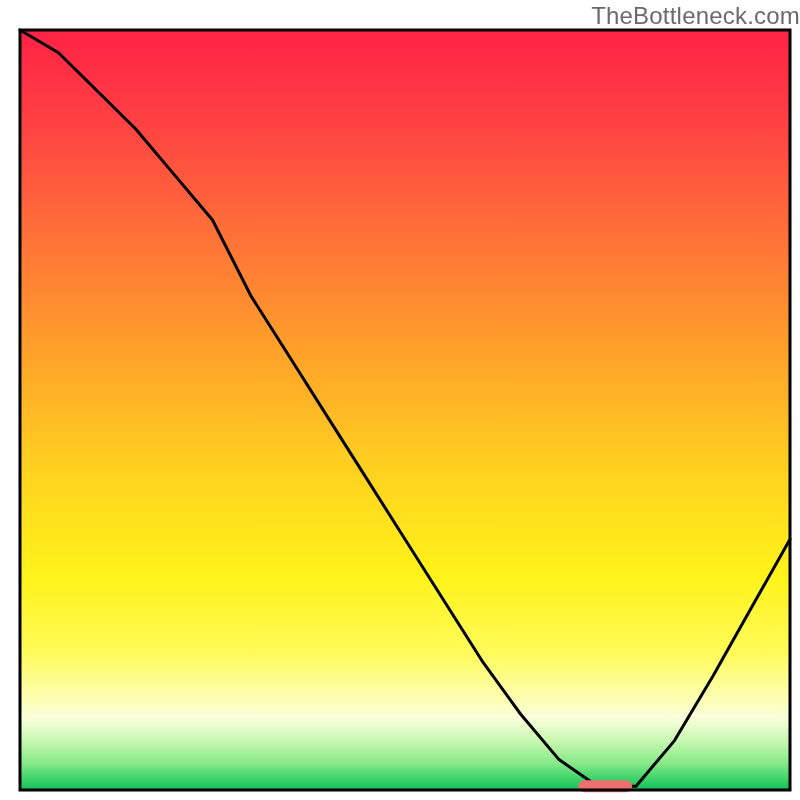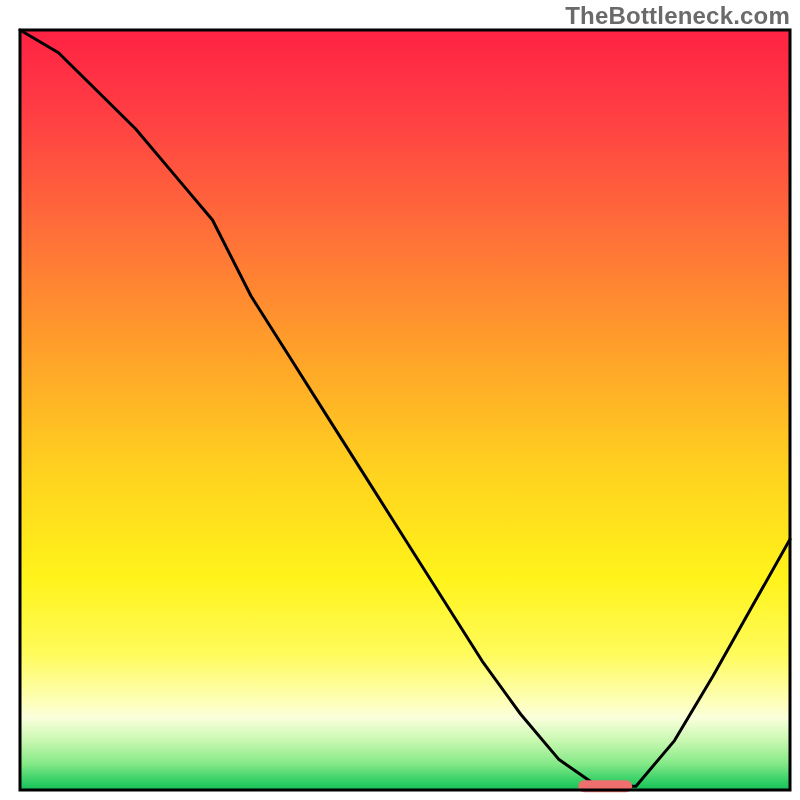--- a/index.html
+++ b/index.html
@@ -12,23 +12,23 @@
     overflow: hidden;
   }
   .stage {
     position: relative;
     width: 800px;
     height: 800px;
   }
   .watermark {
     position: absolute;
     top: 2px;
-    right: 10px;
+    right: 0;
     font-size: 24px;
-    font-weight: 700;
+    font-weight: 400;
     color: #6a6a6a;
     letter-spacing: 0.2px;
   }
   svg.chart {
     position: absolute;
     left: 0;
     top: 0;
   }
 </style>
 </head>

